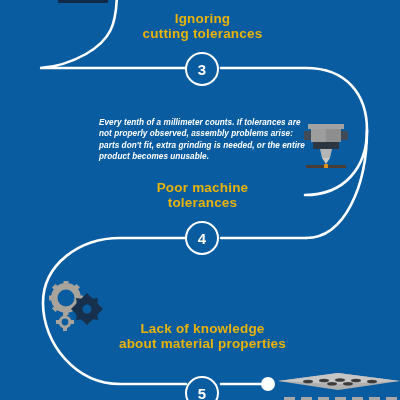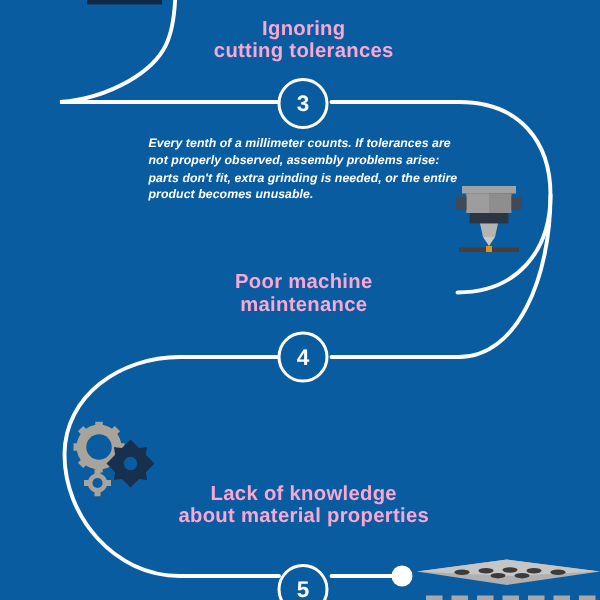--- a/index.html
+++ b/index.html
@@ -29,21 +29,21 @@
     top: 0px;
     width: 50px;
     height: 3px;
     background: #0e2a47;
   }
 
   
   .heading {
     position: absolute;
     text-align: center;
-    color: #f9a8d4;
+    color: #eab308;
     font-weight: bold;
     font-size: 13.5px;
     line-height: 15px;
     letter-spacing: 0.2px;
     white-space: pre-line;
   }
   .heading-3 { left: 110px; top: 11px;  width: 185px; }
   .heading-4 { left: 110px; top: 180px; width: 185px; }
   .heading-5 { left: 100px; top: 321px; width: 205px; }
 
@@ -69,20 +69,21 @@
 
   
   .body-text {
     position: absolute;
     color: #ffffff;
     font-size: 8.2px;
     line-height: 11.3px;
     font-style: italic;
     font-weight: bold;
     letter-spacing: 0.05px;
+    margin-top: 27px;
   }
   .body-3 { left: 99px; top: 90px;  width: 212px; }
   .body-4 { left: 99px; top: 253px; width: 212px; }
 
   
   .illus { position: absolute; }
   .illus-cutter { left: 300px; top: 118px; }
   .illus-gears  { left: 47px;  top: 281px; }
   .illus-sheet  { left: 278px; top: 370px; }
 </style>
@@ -133,21 +134,21 @@
     <rect x="4" y="13" width="7" height="9" fill="#3f4a56"></rect>
     <rect x="41" y="13" width="7" height="9" fill="#3f4a56"></rect>
     <rect x="13" y="24" width="26" height="7" fill="#2c3642"></rect>
     <polygon points="20,31 32,31 30,40 22,40" fill="#b4b4b4"></polygon>
     <polygon points="22,40 30,40 26,46 " fill="#c9c9c9"></polygon>
     <rect x="6" y="47" width="40" height="3" fill="#4a3d33"></rect>
     <rect x="24" y="46" width="4" height="4" fill="#e0921f"></rect>
   </svg>
 
   <div class="heading heading-4">Poor machine
-maintenance</div>
+tolerances</div>
   <div class="badge badge-4">
     <span>4</span>
   </div>
 
   <svg class="illus illus-gears" width="56" height="50" viewBox="0 0 56 50">
 
     <g fill="#a9a49b">
       <circle cx="19" cy="17" r="15"></circle>
       <g>
         <rect x="16.5" y="0" width="5" height="5"></rect>

